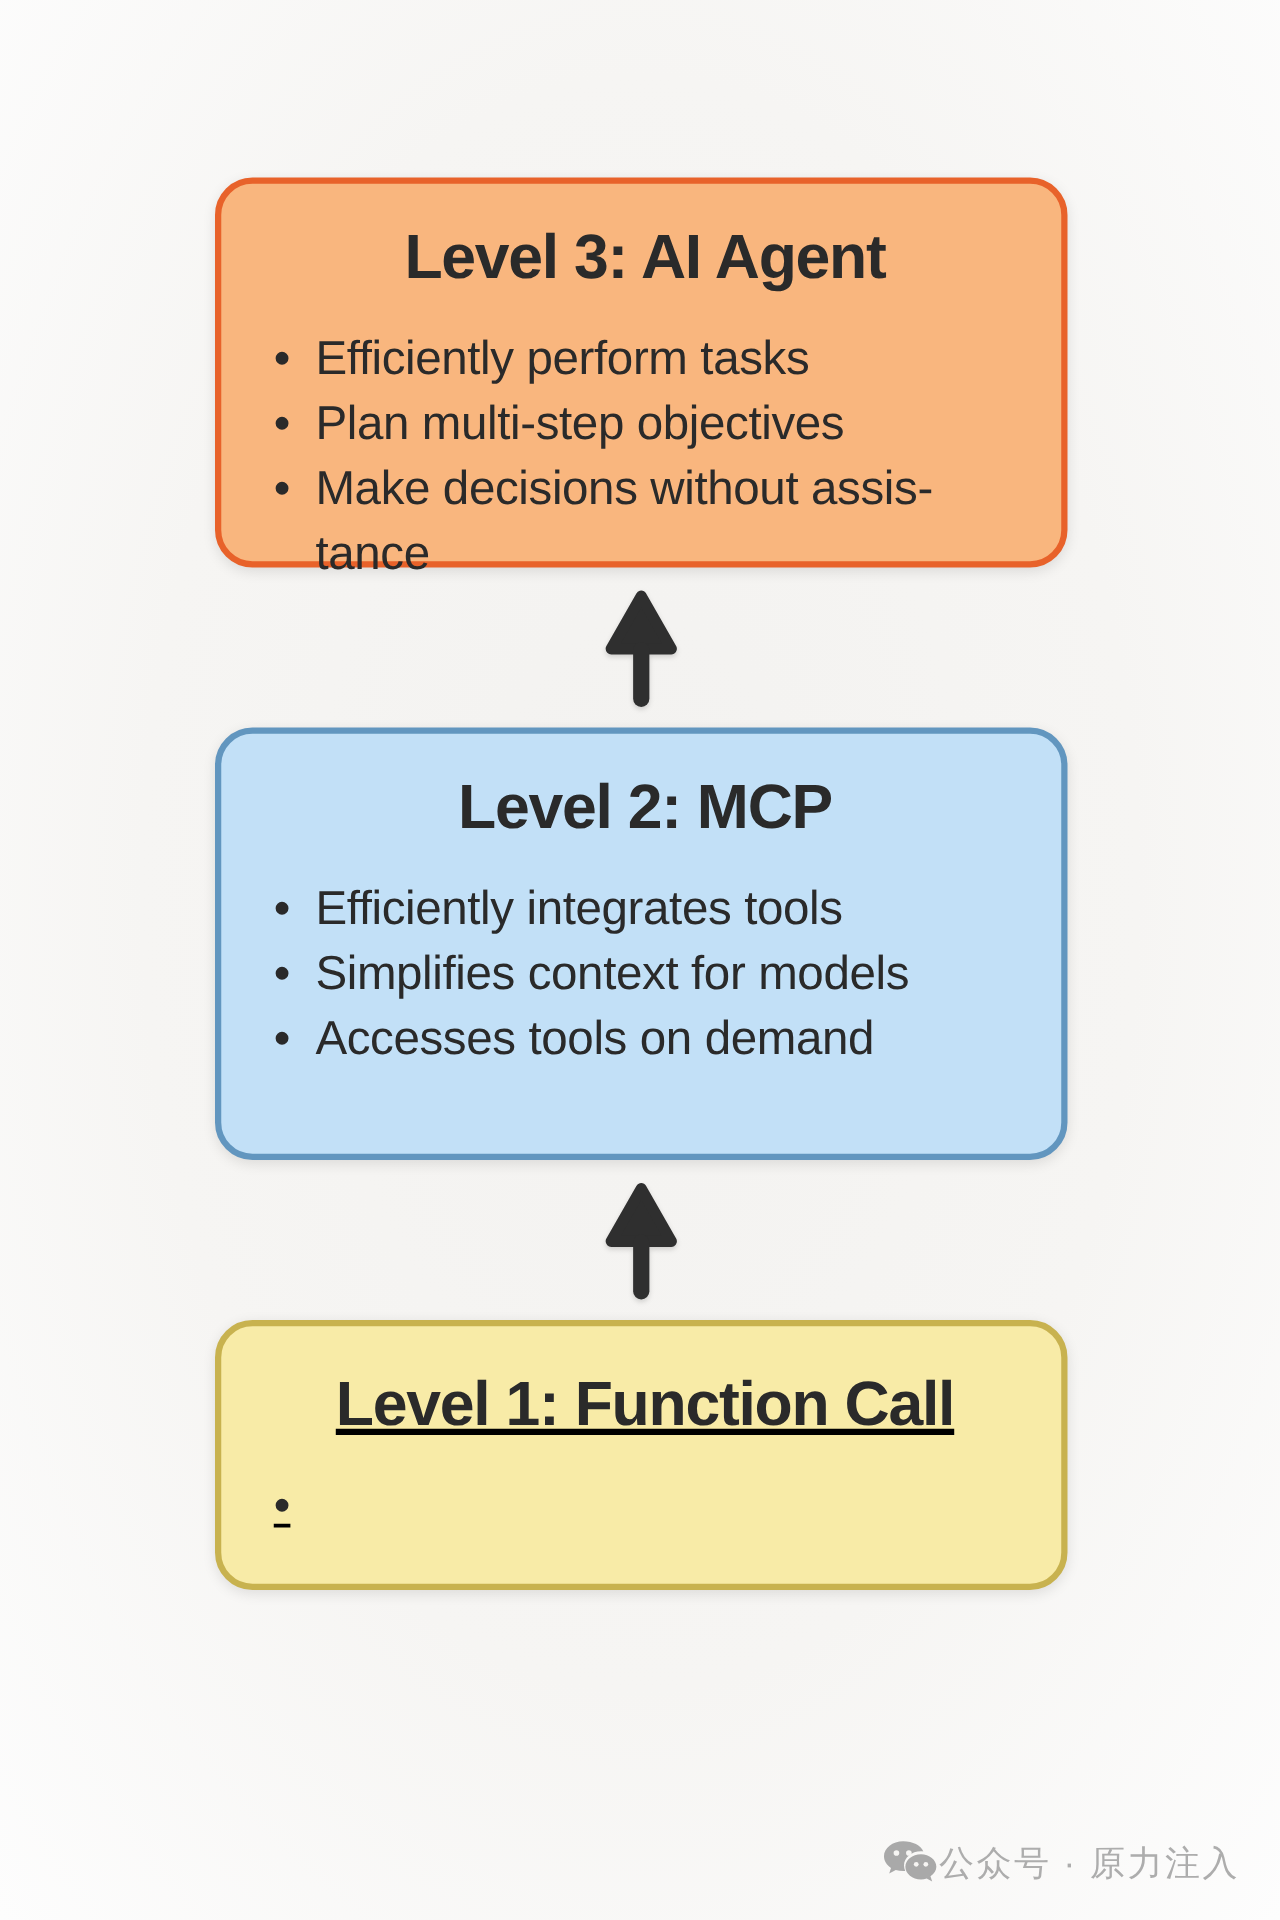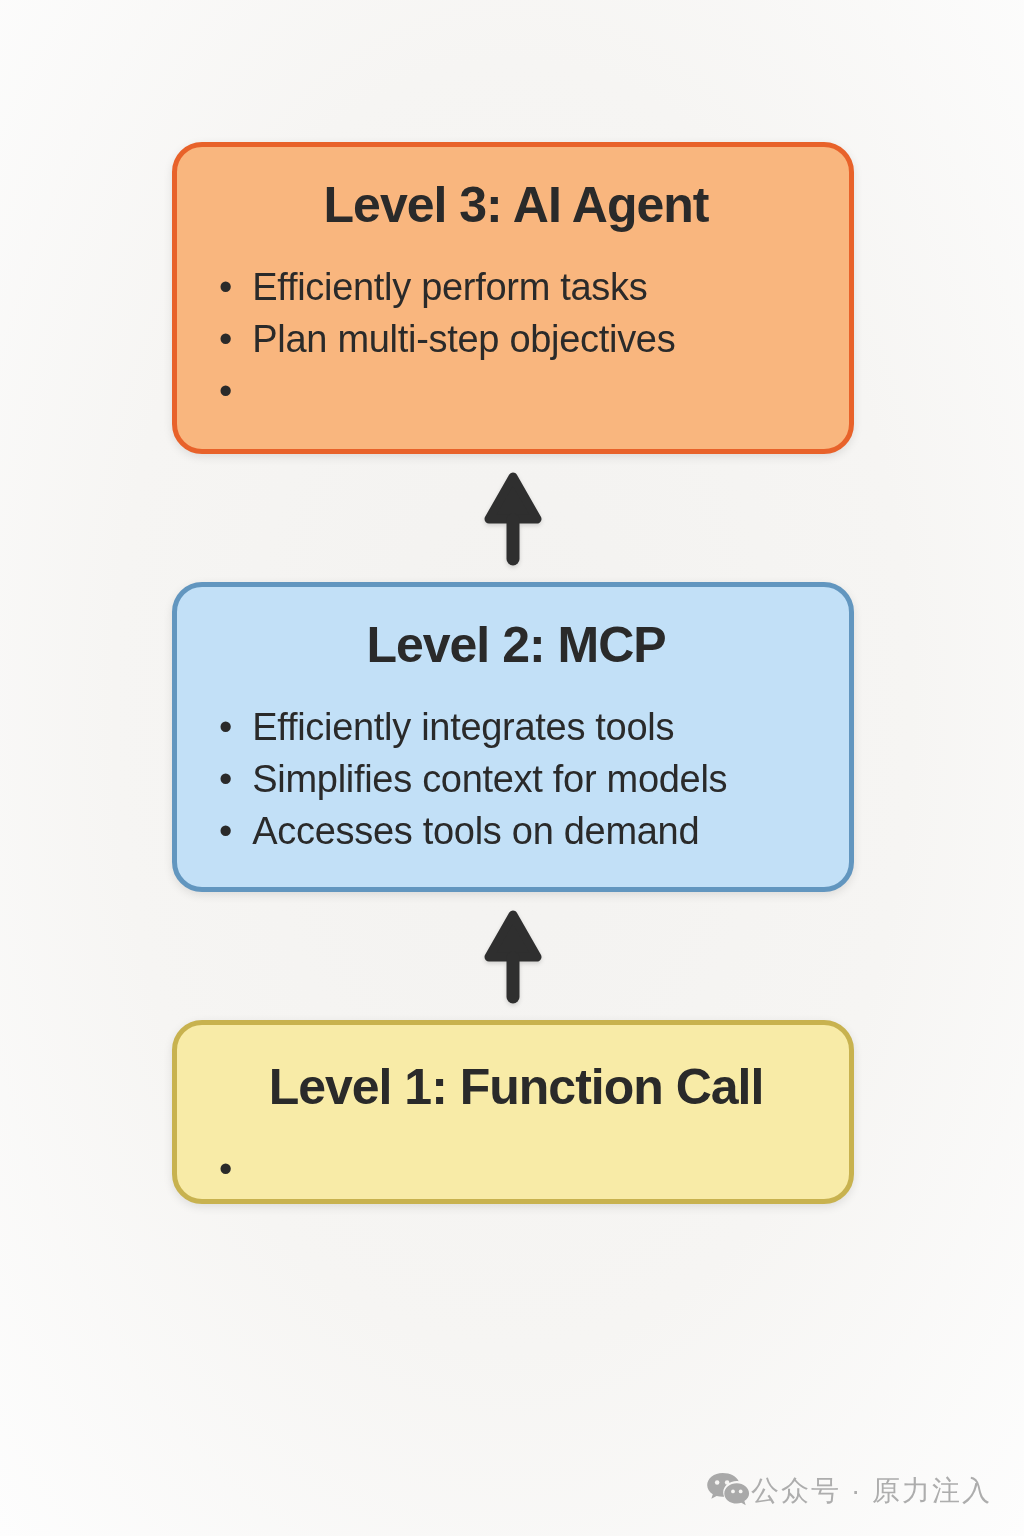--- a/index.html
+++ b/index.html
@@ -18,22 +18,22 @@
   }
   .level-box {
     box-sizing: border-box;
     width: 682px;
     border-radius: 30px;
     border: 5px solid transparent;
     padding: 30px 36px 0 42px;
     box-shadow: 0 3px 10px rgba(0,0,0,0.10);
   }
   .level-3 { background: #f9b67e; border-color: #e8622a; height: 312px; }
-  .level-2 { background: #c2e0f7; border-color: #6296bf; height: 310px; }
-  .level-1 { background: #f8eba7; border-color: #c8b24f; height: 184px; padding-top: 34px; }
+  .level-2 { background: #c2e0f7; border-color: #6296bf; height: 346px; }
+  .level-1 { background: #f8eba7; border-color: #c8b24f; height: 216px; padding-top: 34px; text-decoration: underline; }
   .level-title {
     margin: 0 0 26px 0;
     text-align: center;
     font-size: 50px; font-weight: 700; letter-spacing: -1px;
     color: #2a2a2a; line-height: 1.15;
   }
   .bullets { margin: 0; padding: 0; list-style: none; }
   .bullet-item { display: flex; align-items: flex-start; }
   .bullet-dot {
     flex: 0 0 auto;
@@ -67,20 +67,22 @@
         <li class="bullet-item">
           <span class="bullet-dot">•</span>
           <span class="bullet-text">Efficiently perform tasks</span>
         </li>
         <li class="bullet-item">
           <span class="bullet-dot">•</span>
           <span class="bullet-text">Plan multi-step objectives</span>
         </li>
         <li class="bullet-item">
           <span class="bullet-dot">•</span>
+          <span class="bullet-text">Make decisions without assis-
+tance</span>
         </li>
       </ul>
     </section>
 
     <div class="arrow">
       <svg width="60" height="96" viewBox="0 0 60 96">
         <path d="M30 7 L54 49 L6 49 Z" fill="#2f2f2f" stroke="#2f2f2f" stroke-width="9" stroke-linejoin="round"></path>
         <line x1="30" y1="50" x2="30" y2="89" stroke="#2f2f2f" stroke-width="13" stroke-linecap="round"></line>
       </svg>
     </div>

